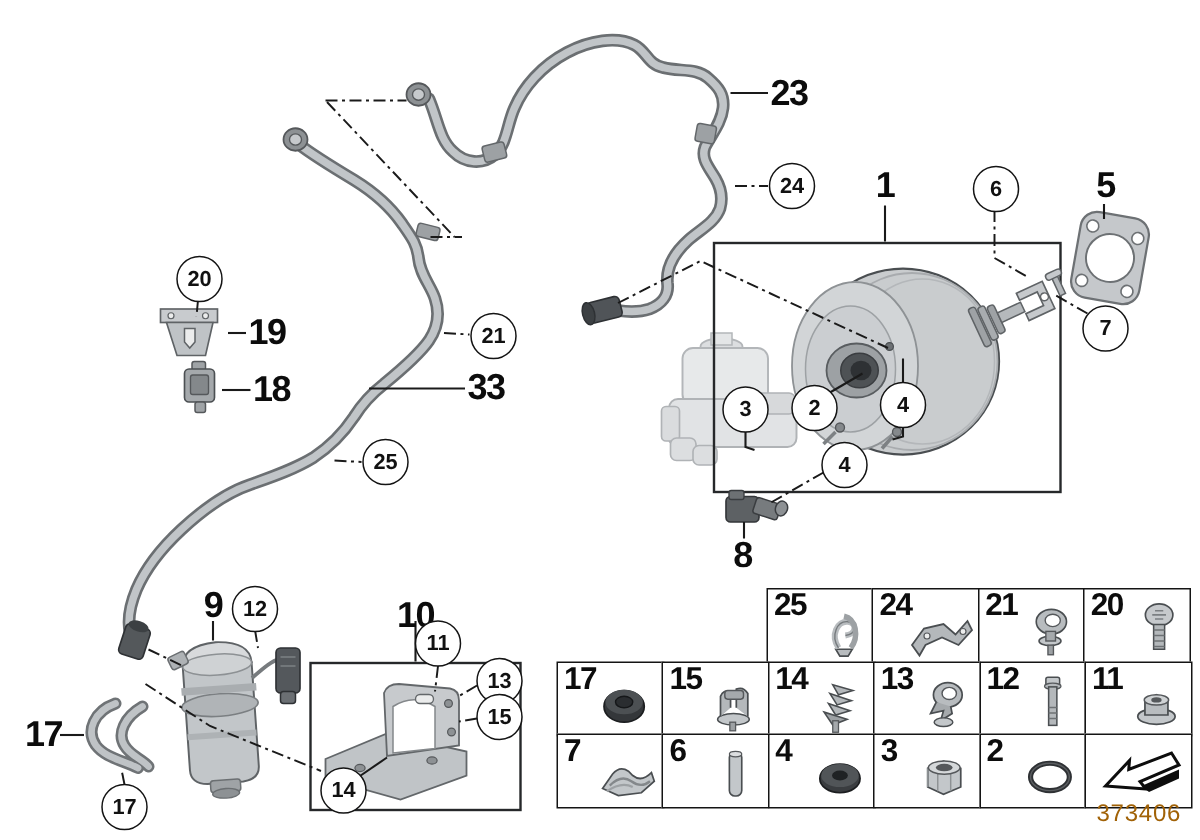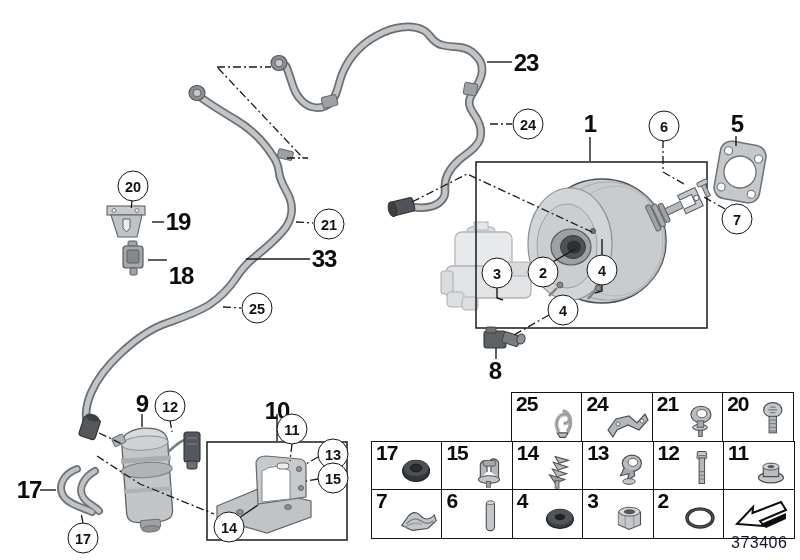--- a/index.html
+++ b/index.html
@@ -7,21 +7,21 @@
          font-family:"Liberation Sans",sans-serif;}
   .art{position:absolute;left:0;top:0;}
   .callout-circle{position:absolute;width:29px;height:29px;border:1.9px solid #141414;
     border-radius:50%;background:#fff;display:flex;align-items:center;justify-content:center;
     font-weight:bold;font-size:14.5px;color:#111;transform:translate(-50%,-50%);cursor:pointer;z-index:5;}
   .callout-plain{position:absolute;font-weight:bold;font-size:24px;color:#0c0c0c;
     transform:translate(-50%,-50%);letter-spacing:-1px;cursor:pointer;z-index:5;white-space:nowrap;}
   .cell{position:absolute;border:1.6px solid #141414;background:#fff;box-sizing:border-box;z-index:4;cursor:pointer;}
   .cell .num{position:absolute;top:-1px;left:4px;font-weight:bold;font-size:21px;color:#0c0c0c;letter-spacing:-1px;}
   .cell svg{position:absolute;right:1px;bottom:0;}
-  .docnum{position:absolute;left:731px;top:534px;font-size:16px;color:#0f172a;letter-spacing:0.5px;z-index:5;}
+  .docnum{position:absolute;left:731px;top:534px;font-size:16px;color:#a16207;letter-spacing:0.5px;z-index:5;}
 </style>
 </head>
 <body>
 
 <div class="stage">
 
 <svg class="art" width="800" height="560" viewBox="0 0 800 560">
 
   <g>
     <ellipse cx="481" cy="231" rx="14" ry="5.5" fill="#dcdee0" stroke="#b3b6b9" stroke-width="1.2"></ellipse>
@@ -206,21 +206,21 @@
     <polyline points="412,202 467,174 592,232"></polyline>
     <line x1="99" y1="433" x2="122" y2="444"></line>
     <polyline points="97,456 140,484 214,514"></polyline>
   </g>
 </svg>
 
 <div class="callout-plain" style="left:526px;top:63px">23</div>
 <div class="callout-plain" style="left:590px;top:124px">1</div>
 <div class="callout-plain" style="left:737px;top:124px">5</div>
 <div class="callout-plain" style="left:178px;top:222px">19</div>
-<div class="callout-plain" style="left:181px;top:276px">18</div>
+<div class="callout-plain" style="left:181px;top:260px">18</div>
 <div class="callout-plain" style="left:324px;top:259px">33</div>
 <div class="callout-plain" style="left:495px;top:371px">8</div>
 <div class="callout-plain" style="left:142px;top:404px">9</div>
 <div class="callout-plain" style="left:277px;top:411px">10</div>
 <div class="callout-plain" style="left:29px;top:490px">17</div>
 
 <div class="callout-circle" style="left:133px;top:186px">20</div>
 <div class="callout-circle" style="left:329px;top:224px">21</div>
 <div class="callout-circle" style="left:528px;top:124px">24</div>
 <div class="callout-circle" style="left:257px;top:308px">25</div>

